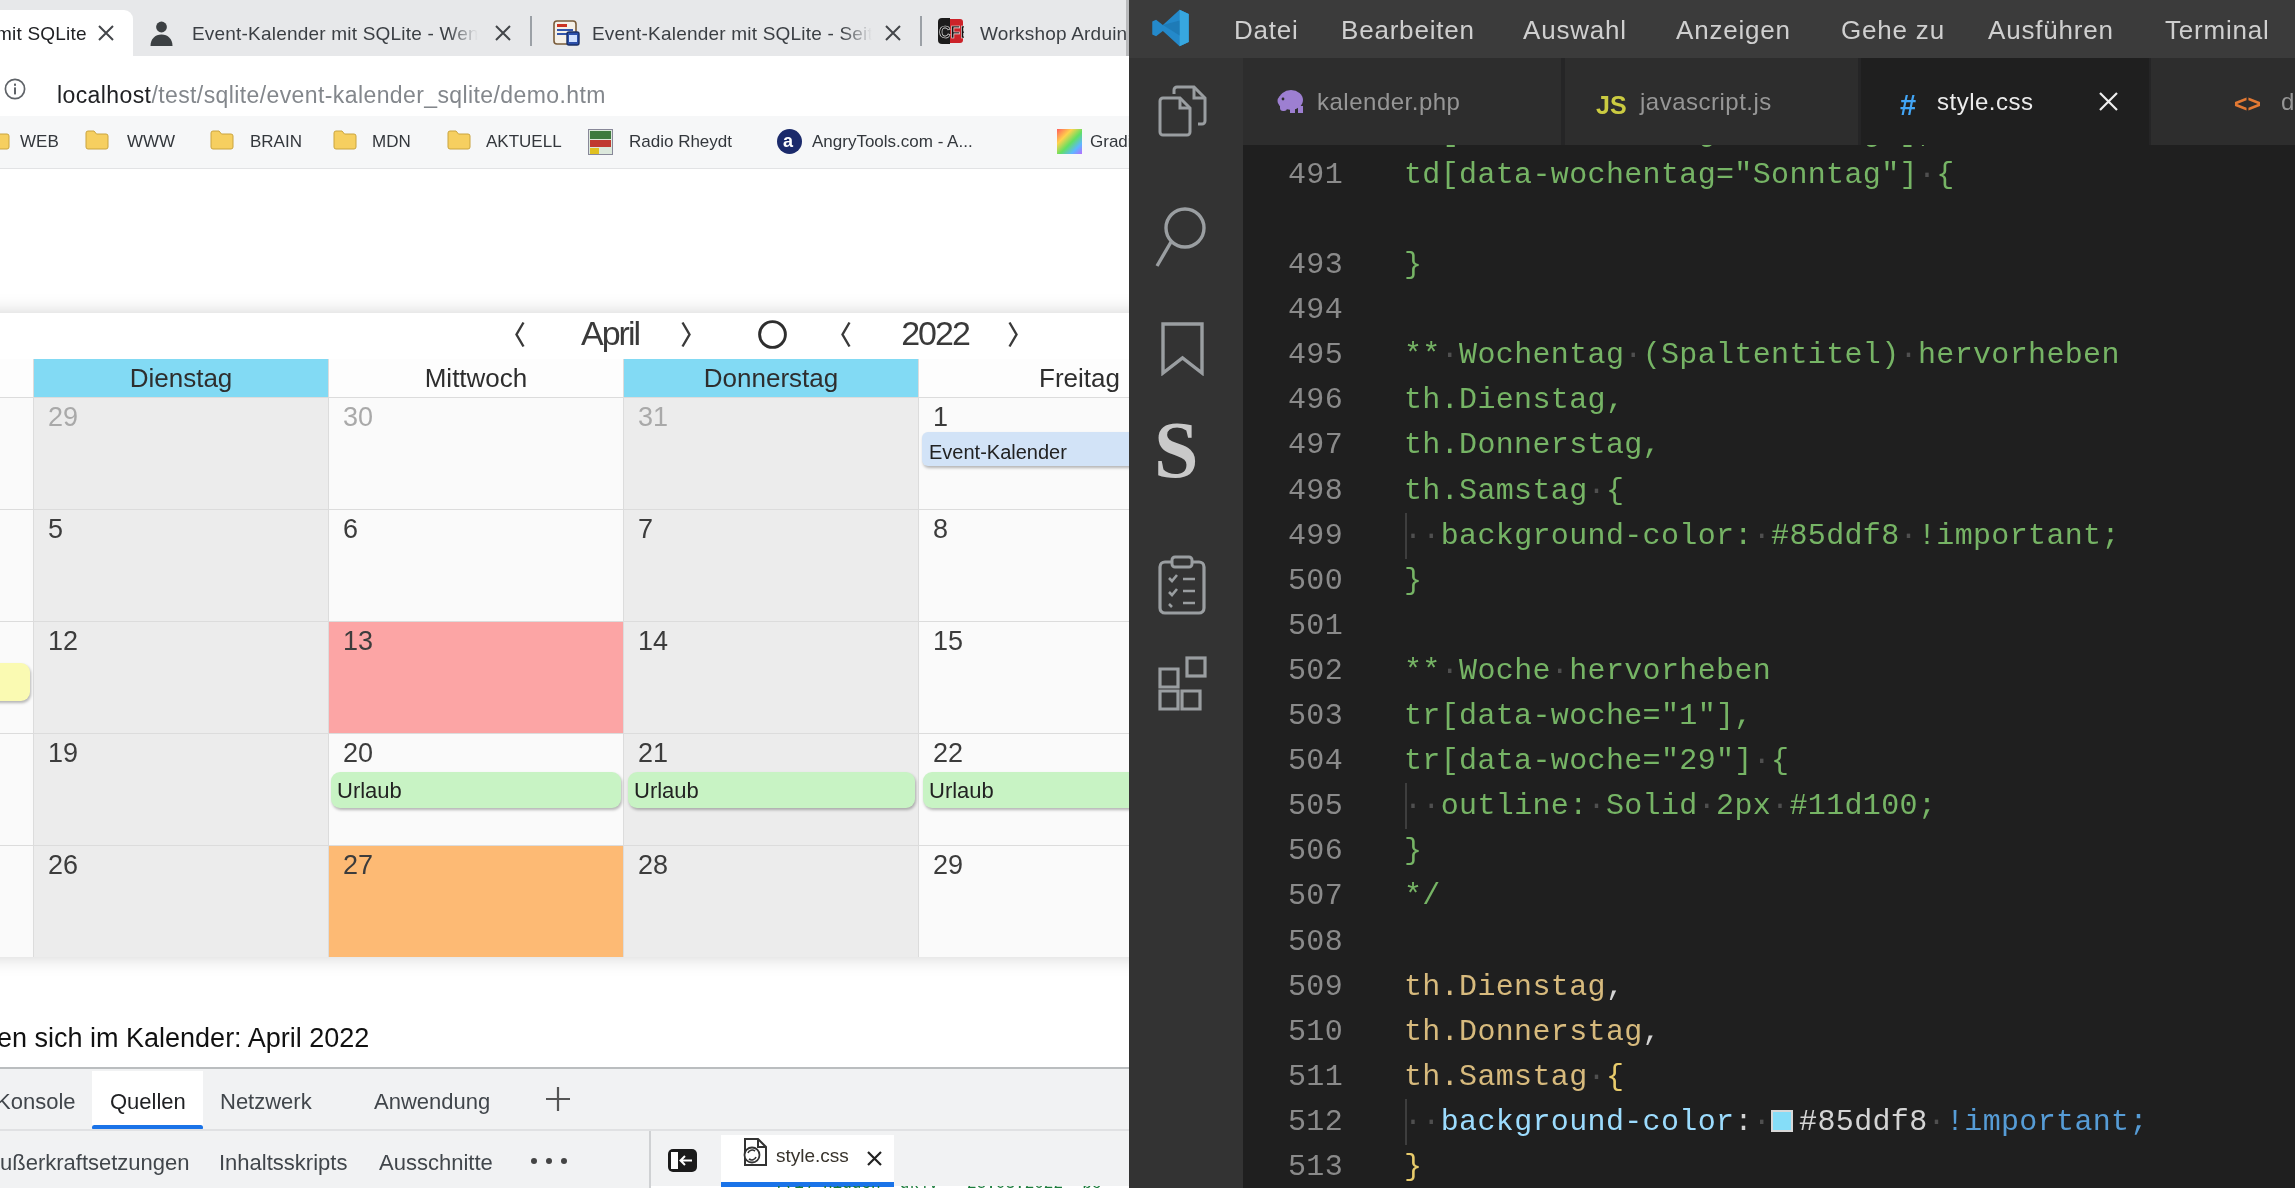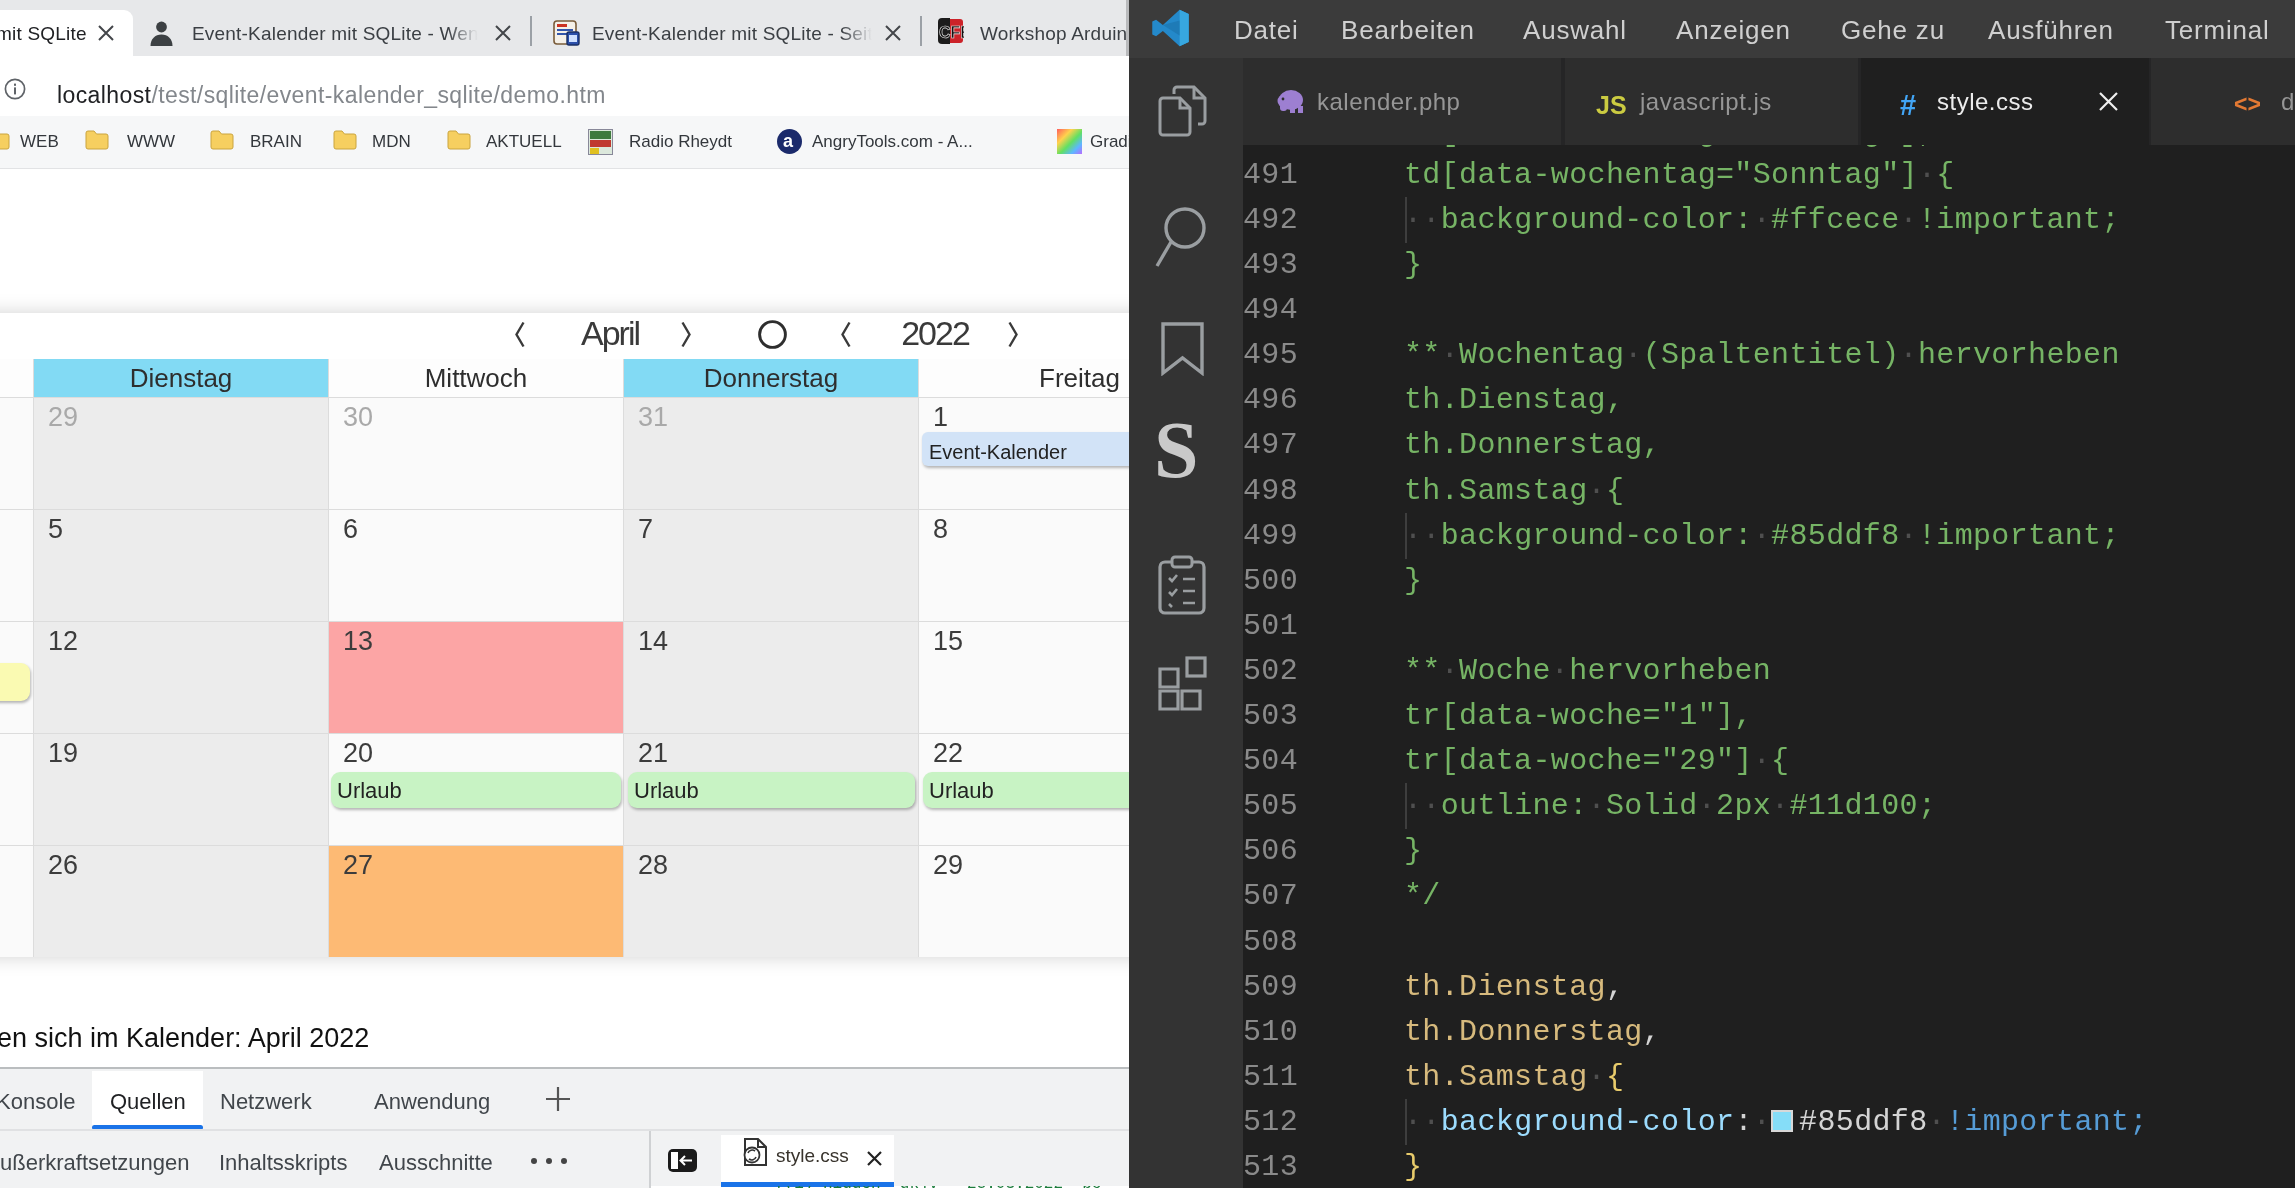--- a/index.html
+++ b/index.html
@@ -26,21 +26,21 @@
 #devtools{position:absolute;left:0;top:1067px;width:1129px;height:121px;background:#f1f2f3;border-top:2px solid #babdbf}
 .dt{position:absolute;font-size:22px;color:#41464b;white-space:nowrap}
 #vscode{position:absolute;left:1129px;top:0;width:1166px;height:1188px;background:#1f1f1f;overflow:hidden}
 #vstitle{position:absolute;left:0;top:0;width:1166px;height:58px;background:#3b3b3b}
 .menu{position:absolute;top:15px;font-size:26px;letter-spacing:0.8px;color:#cfcfcf;white-space:nowrap}
 #actbar{position:absolute;left:0;top:58px;width:114px;height:1130px;background:#333333}
 #vstabs{position:absolute;left:114px;top:58px;width:1052px;height:87px;background:#252526}
 .vtab{position:absolute;top:0;height:87px;background:#2d2d2d}
 .vtabt{position:absolute;top:30px;font-size:24px;letter-spacing:0.5px;color:#969696;white-space:nowrap}
 .cl{position:absolute;left:114px;width:1052px;height:46px;line-height:46px;font-family:"Liberation Mono",monospace;font-size:30px;letter-spacing:0.35px;white-space:pre}
-.num{position:absolute;left:0;top:0;width:100px;text-align:left;color:#8a8a8a}
+.num{position:absolute;left:0;top:0;width:100px;text-align:right;color:#8a8a8a}
 .code{position:absolute;left:161px;top:0}
 .g{color:#76b465}.w{color:#4f4f4f}.au{color:#d7ba7d}.pn{color:#d4d4d4}.pb{color:#9cdcfe}.kb{color:#569cd6}.yb{color:#e8cb6b}
 .cl s{font-style:normal;text-decoration:none}.cl .sw{display:inline-block;width:22px;height:22px;background:#85ddf8;border:2px solid #d8d8d8;margin:0 6px 0 0;vertical-align:-2px}
 .ig{position:absolute;left:162px;top:0;width:2px;height:46px;background:#3e3e3e}
 </style></head>
 <body>
 <div id="browser">
 <div id="tabbar">
 
   <div class="a" style="left:-20px;top:10px;width:153px;height:46px;background:#fff;border-radius:9px 9px 0 0"></div>
@@ -279,21 +279,20 @@
   <div class="menu" style="left:105px">Datei</div>
   <div class="menu" style="left:212px">Bearbeiten</div>
   <div class="menu" style="left:394px">Auswahl</div>
   <div class="menu" style="left:547px">Anzeigen</div>
   <div class="menu" style="left:712px">Gehe zu</div>
   <div class="menu" style="left:859px">Ausführen</div>
   <div class="menu" style="left:1036px">Terminal</div>
 </div>
 <div class="cl" style="top:110.0px"><span class="num">490</span><span class="code"><s class="g">td[data-wochentag="Samstag"],</s></span></div>
 <div class="cl" style="top:151.8px"><span class="num">491</span><span class="code"><s class="g">td[data-wochentag="Sonntag"]</s><s class="w">·</s><s class="g">{</s></span></div>
-<div class="cl" style="top:196.9px"><span class="num">492</span><i class="ig"></i><span class="code"><s class="w">··</s><s class="g">background-color:</s><s class="w">·</s><s class="g">#ffcece</s><s class="w">·</s><s class="g">!important;</s></span></div>
 <div class="cl" style="top:242.0px"><span class="num">493</span><span class="code"><s class="g">}</s></span></div>
 <div class="cl" style="top:287.1px"><span class="num">494</span><span class="code"></span></div>
 <div class="cl" style="top:332.2px"><span class="num">495</span><span class="code"><s class="g">**</s><s class="w">·</s><s class="g">Wochentag</s><s class="w">·</s><s class="g">(Spaltentitel)</s><s class="w">·</s><s class="g">hervorheben</s></span></div>
 <div class="cl" style="top:377.3px"><span class="num">496</span><span class="code"><s class="g">th.Dienstag,</s></span></div>
 <div class="cl" style="top:422.4px"><span class="num">497</span><span class="code"><s class="g">th.Donnerstag,</s></span></div>
 <div class="cl" style="top:467.5px"><span class="num">498</span><span class="code"><s class="g">th.Samstag</s><s class="w">·</s><s class="g">{</s></span></div>
 <div class="cl" style="top:512.6px"><span class="num">499</span><i class="ig"></i><span class="code"><s class="w">··</s><s class="g">background-color:</s><s class="w">·</s><s class="g">#85ddf8</s><s class="w">·</s><s class="g">!important;</s></span></div>
 <div class="cl" style="top:557.7px"><span class="num">500</span><span class="code"><s class="g">}</s></span></div>
 <div class="cl" style="top:602.8px"><span class="num">501</span><span class="code"></span></div>
 <div class="cl" style="top:647.9px"><span class="num">502</span><span class="code"><s class="g">**</s><s class="w">·</s><s class="g">Woche</s><s class="w">·</s><s class="g">hervorheben</s></span></div>

